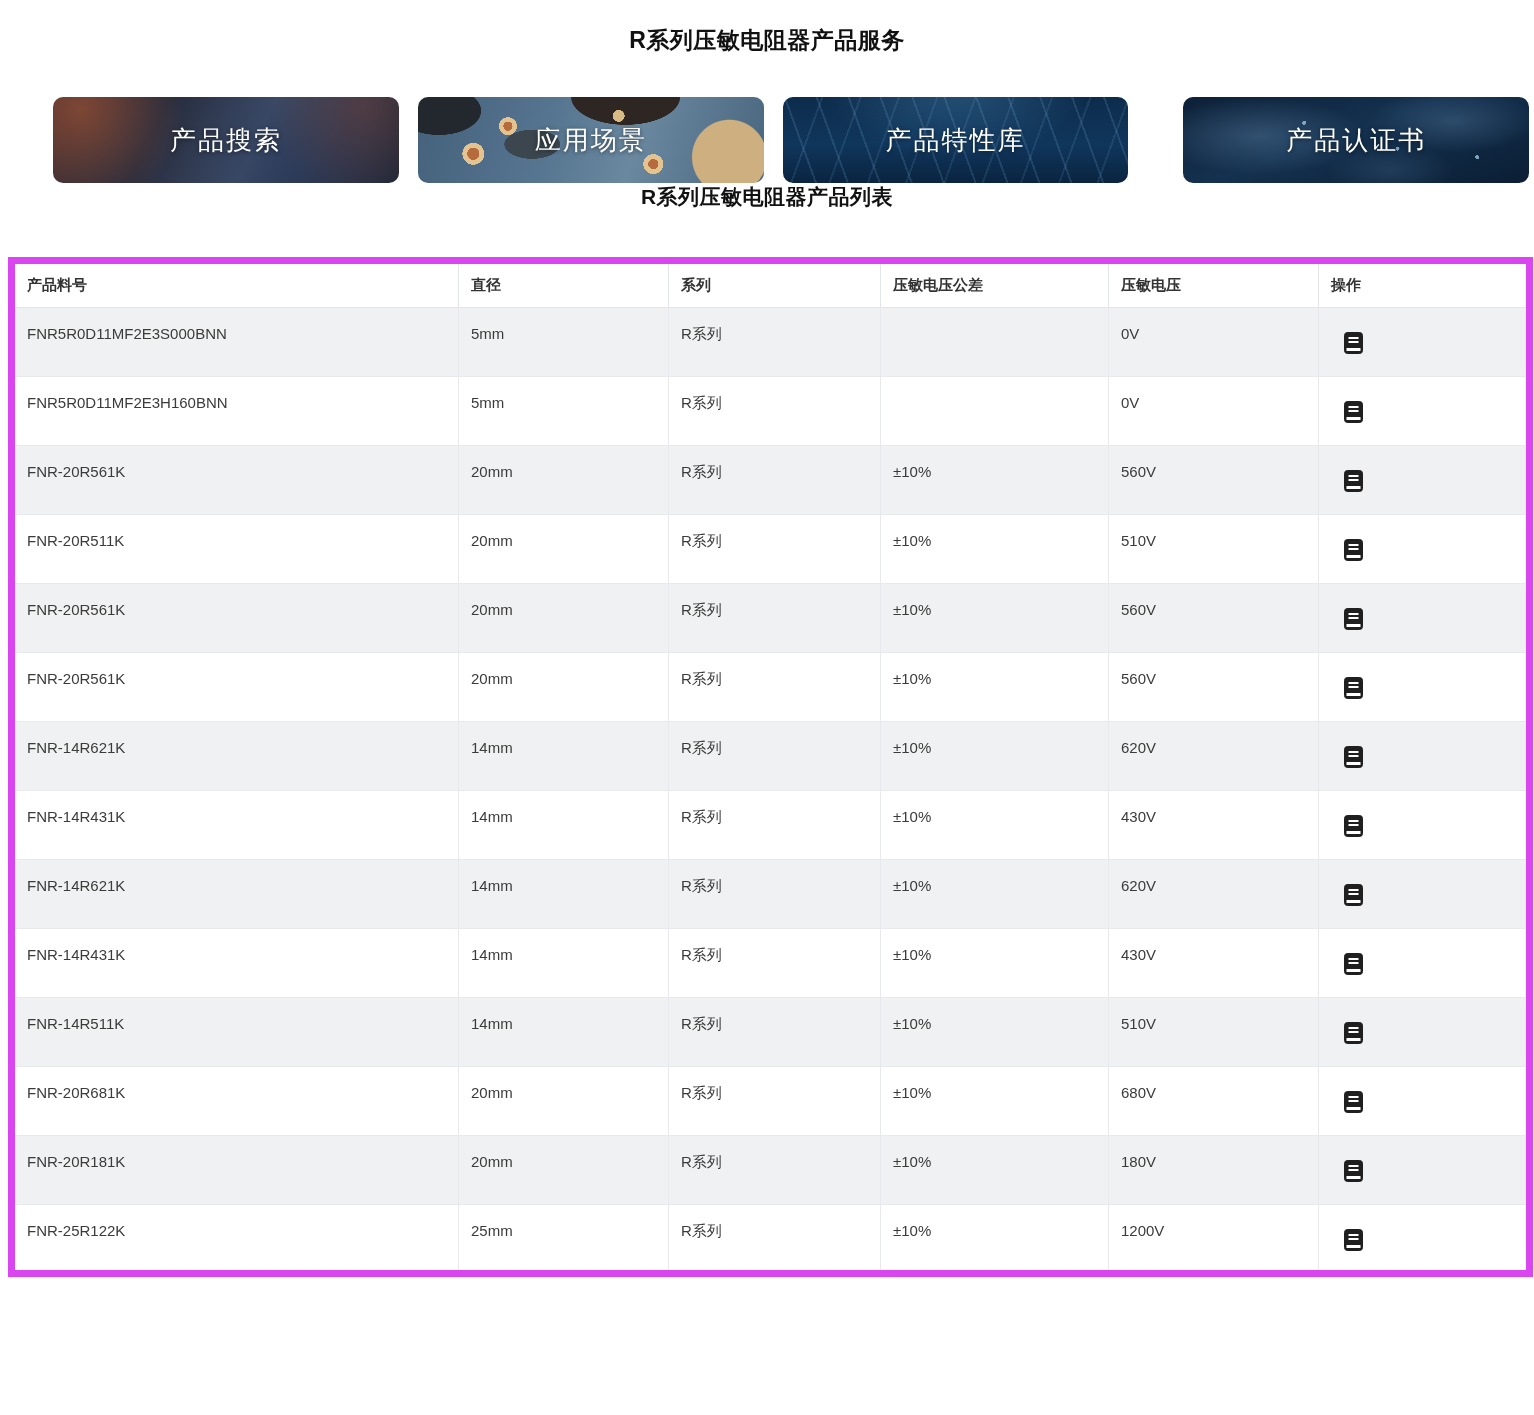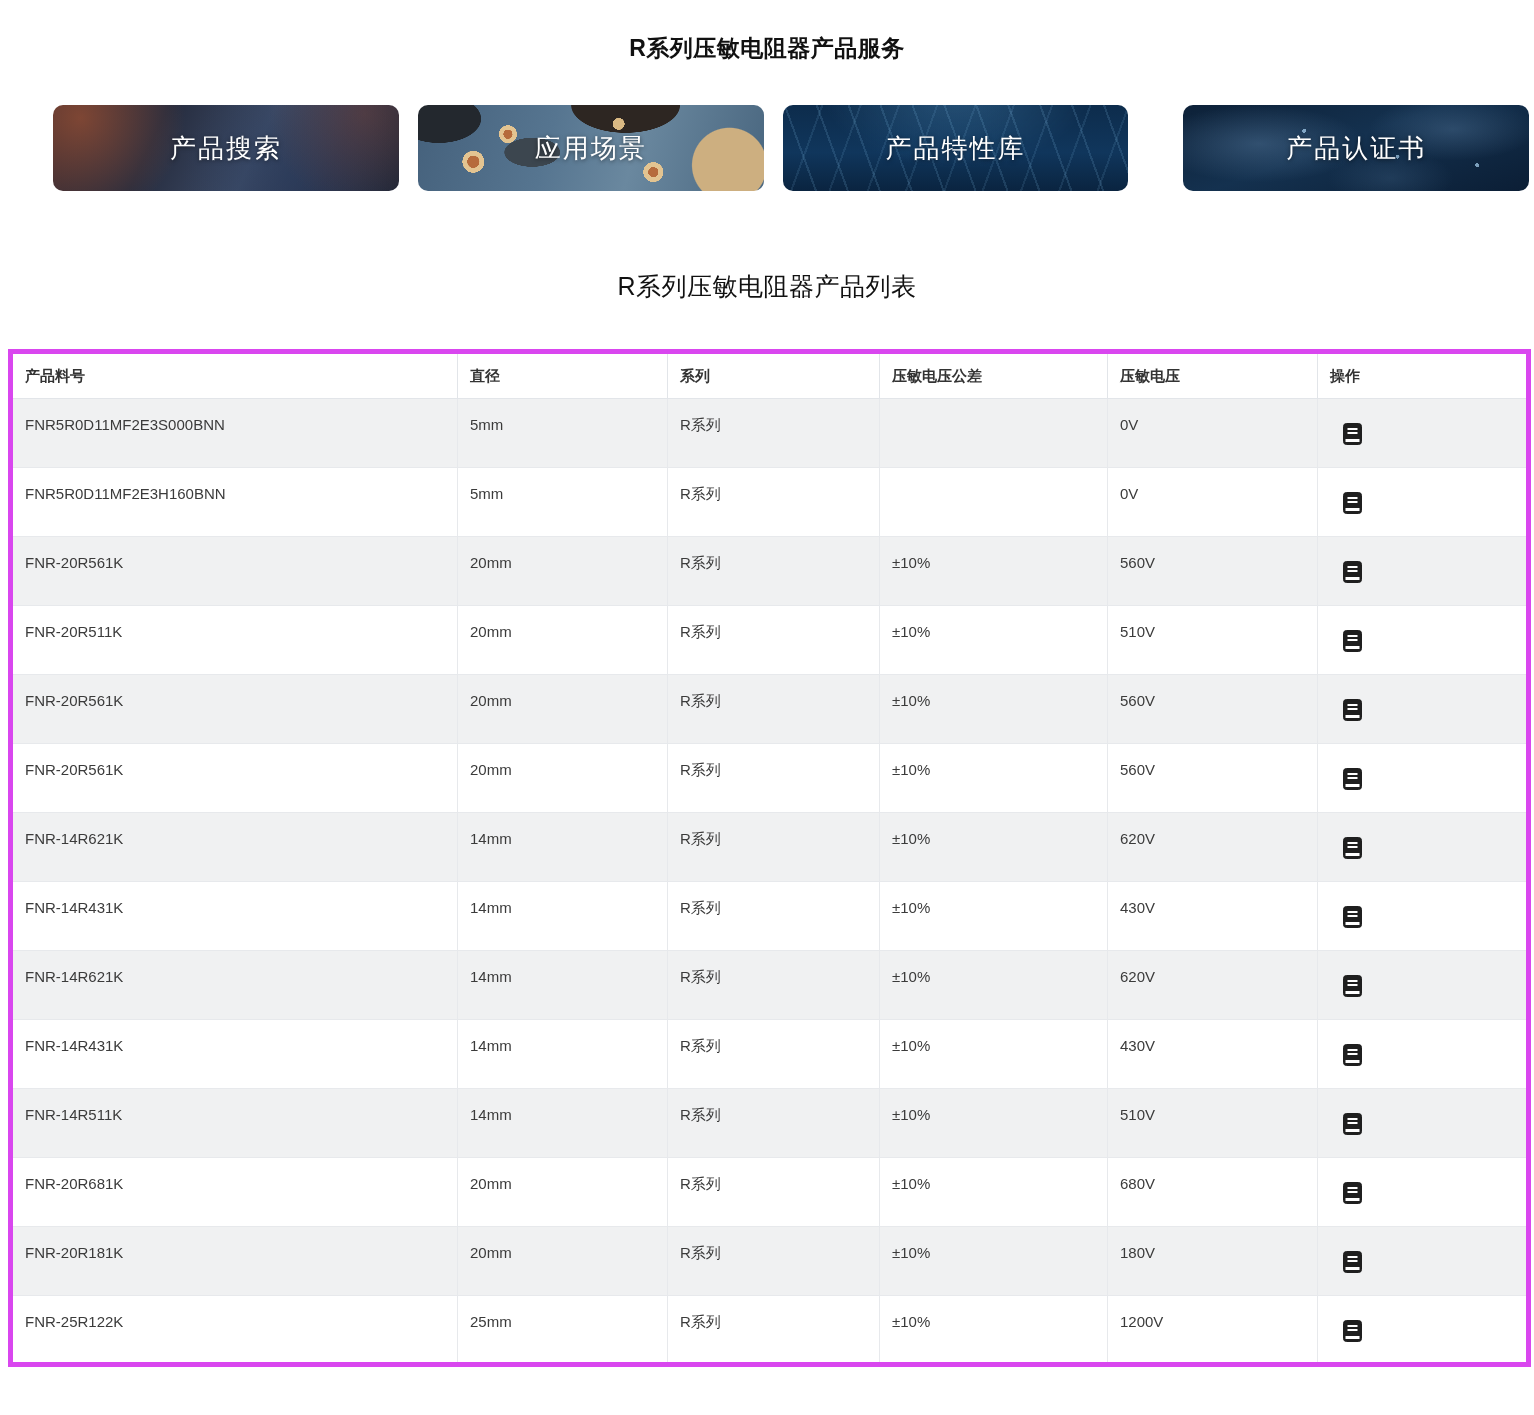--- a/index.html
+++ b/index.html
@@ -9,34 +9,33 @@
     height: 1415px;
     background: #ffffff;
     font-family: "Liberation Sans", "DejaVu Sans", sans-serif;
     color: #333;
     overflow: hidden;
   }
   .page { width: 1534px; }
 
   
   .page-title {
-    margin: 16px;
+    margin: 8px;
     padding-top: 17px;
     text-align: center;
     font-size: 23px;
     font-weight: 700;
     color: #111;
     letter-spacing: 0.5px;
   }
   .list-title {
     margin: 0;
-    padding-top: 79px;
     text-align: center;
-    font-size: 25px;
-    font-weight: 400;
+    font-size: 21px;
+    font-weight: 700;
     color: #111;
     letter-spacing: 0.5px;
   }
 
   
   .banners {
     display: flex;
     gap: 19px;
     padding: 0 5px;
     margin-top: 41px;
@@ -103,21 +102,21 @@
       linear-gradient(160deg, #0d2138 0%, #14314f 45%, #0b1e35 100%);
     margin-left: 36px;
   }
 
   
   .product-table {
     width: 1518px;
     margin: 46px 8px 0 8px;
     border-collapse: collapse;
     table-layout: fixed;
-    border: 5px solid #d946ef;
+    border: 7px solid #d946ef;
   }
   .product-table th {
     height: 47px;
     padding: 0 12px;
     text-align: left;
     vertical-align: middle;
     font-size: 15px;
     font-weight: 700;
     color: #333;
     background: #ffffff;

